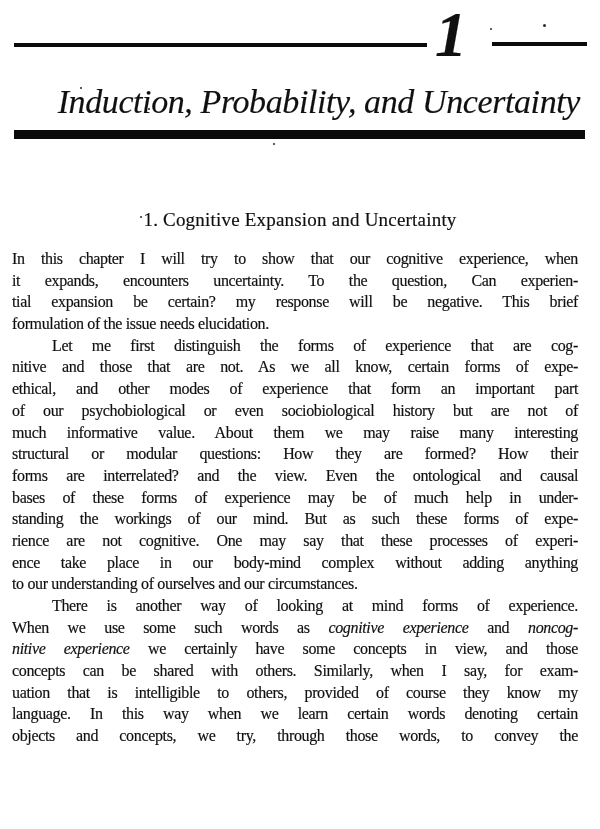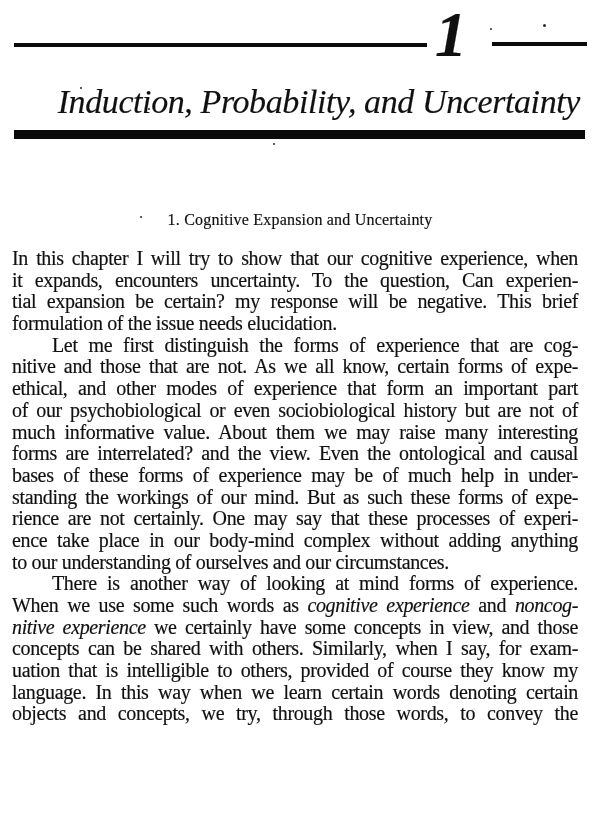--- a/index.html
+++ b/index.html
@@ -41,30 +41,30 @@
     left: 14px; top: 130px;
     width: 571px; height: 9px;
     background: #0a0a0a;
   }
 
   
   .section-heading {
     position: absolute;
     left: 0; top: 209px; width: 600px;
     text-align: center;
-    font-size: 16px; line-height: 22px;
+    font-size: 19px; line-height: 22px;
     letter-spacing: 0.2px;
   }
 
   
   .body-text {
     position: absolute;
     left: 12px; top: 248px;
     width: 566px;
-    font-size: 20px;
+    font-size: 16px;
     line-height: 21.7px;
     letter-spacing: -0.35px;
   }
   .line {
     height: 21.7px;
     text-align: justify;
     text-align-last: justify;
   }
   .line.nj { text-align-last: left; }
   .line.ind { text-indent: 40px; }
@@ -91,24 +91,25 @@
   <div class="body-text" id="body-text">
       <div class="line"><span>In this chapter I will try to show that our cognitive experience, when</span></div>
       <div class="line"><span>it expands, encounters uncertainty. To the question, Can experien-</span></div>
       <div class="line"><span>tial expansion be certain? my response will be negative. This brief</span></div>
       <div class="line nj"><span>formulation of the issue needs elucidation.</span></div>
       <div class="line ind"><span>Let me first distinguish the forms of experience that are cog-</span></div>
       <div class="line"><span>nitive and those that are not. As we all know, certain forms of expe-</span></div>
       <div class="line"><span>ethical, and other modes of experience that form an important part</span></div>
       <div class="line"><span>of our psychobiological or even sociobiological history but are not of</span></div>
       <div class="line"><span>much informative value. About them we may raise many interesting</span></div>
+      <div class="line"><span>structural or modular questions: How they are formed? How their</span></div>
       <div class="line"><span>forms are interrelated? and the view. Even the ontological and causal</span></div>
       <div class="line"><span>bases of these forms of experience may be of much help in under-</span></div>
       <div class="line"><span>standing the workings of our mind. But as such these forms of expe-</span></div>
-      <div class="line"><span>rience are not certainly. One may say that these processes of experi-</span></div>
+      <div class="line"><span>rience are not cognitive. One may say that these processes of experi-</span></div>
       <div class="line"><span>ence take place in our body-mind complex without adding anything</span></div>
       <div class="line nj"><span>to our understanding of ourselves and our circumstances.</span></div>
       <div class="line ind"><span>There is another way of looking at mind forms of experience.</span></div>
       <div class="line"><span>When we use some such words as </span><em>cognitive experience</em><span> and </span><em>noncog-</em></div>
       <div class="line"><em>nitive experience</em><span> we certainly have some concepts in view, and those</span></div>
       <div class="line"><span>concepts can be shared with others. Similarly, when I say, for exam-</span></div>
       <div class="line"><span>uation that is intelligible to others, provided of course they know my</span></div>
       <div class="line"><span>language. In this way when we learn certain words denoting certain</span></div>
       <div class="line"><span>objects and concepts, we try, through those words, to convey the</span></div>
     </div>

